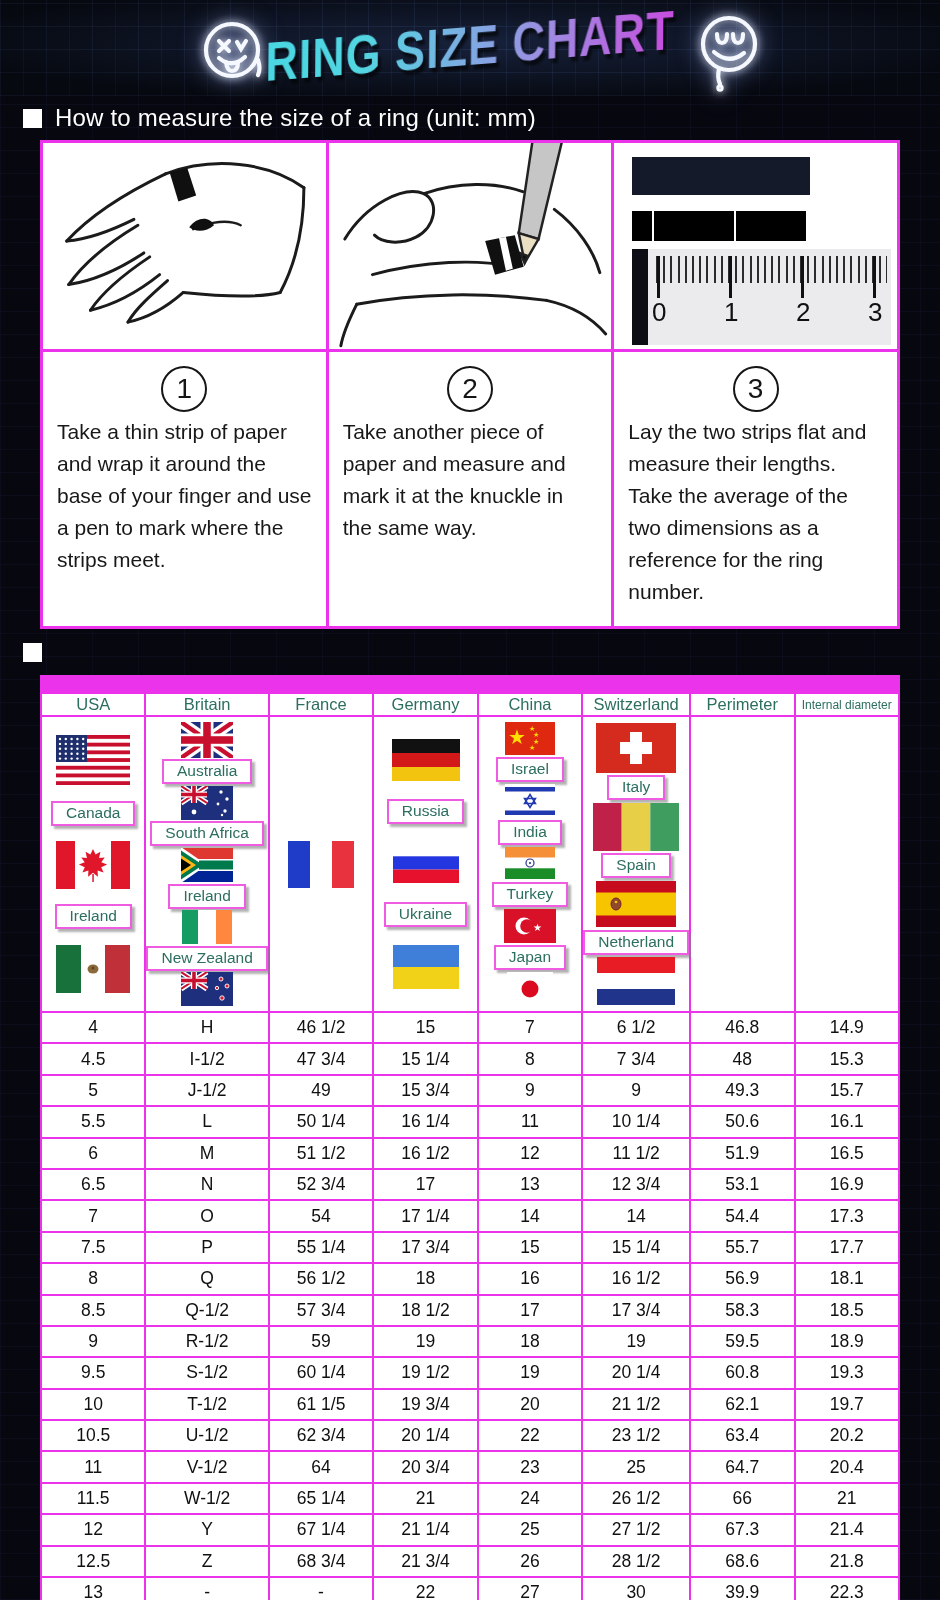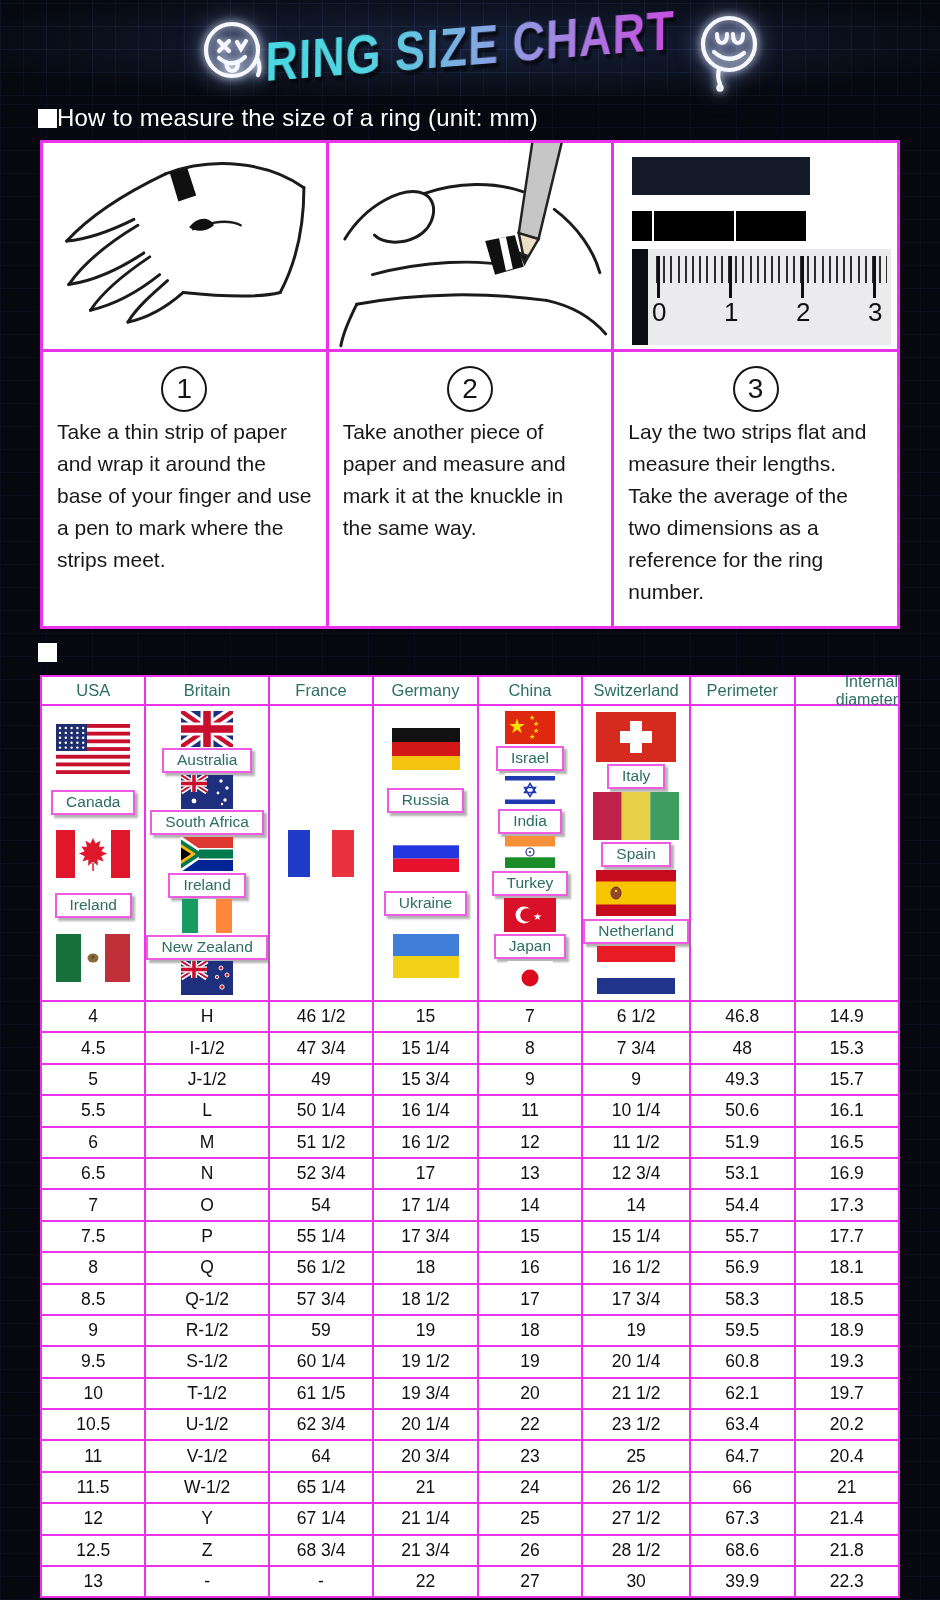--- a/index.html
+++ b/index.html
@@ -31,21 +31,21 @@
   .hero-title{
     position:absolute;left:0;right:0;top:18px;margin:0;text-align:center;
     font-size:47px;font-weight:900;letter-spacing:1px;
     transform:rotate(-4.5deg) skewX(-5deg) scale(.96,1.18);
     background:linear-gradient(100deg,#35d8e2 5%,#52d6e2 38%,#9c8ee2 58%,#de2ade 80%,#ff22d6 97%);
     -webkit-background-clip:text;background-clip:text;
     -webkit-text-fill-color:transparent;color:transparent;
     filter:drop-shadow(3px 4px 1px rgba(0,0,0,.6));
   }
   
-  .sect{display:flex;align-items:center;padding:8px 0 6px 38px;}
+  .sect{display:flex;align-items:center;gap:13px;padding:8px 0 6px 23px;}
   .bullet{width:19px;height:19px;background:#fff;flex:0 0 auto;}
   .sect-text{color:#fff;font-size:24px;font-weight:500;letter-spacing:.2px;}
   
   .panels{
     margin:2px 40px 0;background:#ea33ea;padding:3px;
     display:grid;grid-template-columns:1fr 1fr 1fr;gap:3px;
   }
   .pimg{background:#fff;height:206px;position:relative;overflow:hidden;}
   .ptxt{background:#fff;min-height:252px;padding:8px 12px 14px;color:#181818;}
   .ptxt p{margin:4px 2px 0;font-size:21px;line-height:1.52;}
@@ -63,23 +63,23 @@
   .ruler{position:absolute;left:34px;top:106px;right:6px;height:96px;background:#ebebee;}
   .ticks-minor{position:absolute;left:8px;right:4px;top:7px;height:27px;
     background:repeating-linear-gradient(90deg,#2c2c2c 0 2px,transparent 2px 7.2px);}
   .tick-major{position:absolute;top:7px;width:3px;height:42px;background:#101010;}
   .ruler-num{position:absolute;top:48px;width:30px;text-align:center;font-size:26px;color:#101010;}
   
   .size-grid{
     margin:7px 40px 0;background:#ea33ea;padding:2px;
     display:grid;grid-template-columns:repeat(8,1fr);gap:2px;
   }
-  .th{background:#fff;height:27px;display:flex;align-items:center;justify-content:center;
-      color:#2c6e5f;font-size:16.5px;font-weight:500;}
-  .th.small{font-size:16px;text-align:right;}
+  .th{background:#fff;height:21px;display:flex;align-items:center;justify-content:center;
+      color:#2c6e5f;font-size:16.5px;font-weight:500;margin-top:17px;}
+  .th.small{font-size:12px;text-align:right;}
   .flagcell{background:#fff;height:288px;display:flex;flex-direction:column;
       align-items:center;justify-content:space-evenly;padding:3px 0;}
   .flagwrap{line-height:0;}
   .flaglabel{
     border:2px solid #ef5ce2;box-shadow:2.5px 2.5px 2px rgba(125,125,125,.6);
     color:#2c6e5f;font-size:15.5px;padding:0 13px;background:#fff;
     max-width:94%;white-space:nowrap;line-height:1.35;text-align:center;
   }
   .td{background:#fff;height:29.4px;display:flex;align-items:center;justify-content:center;
       font-size:17.5px;color:#101010;}

